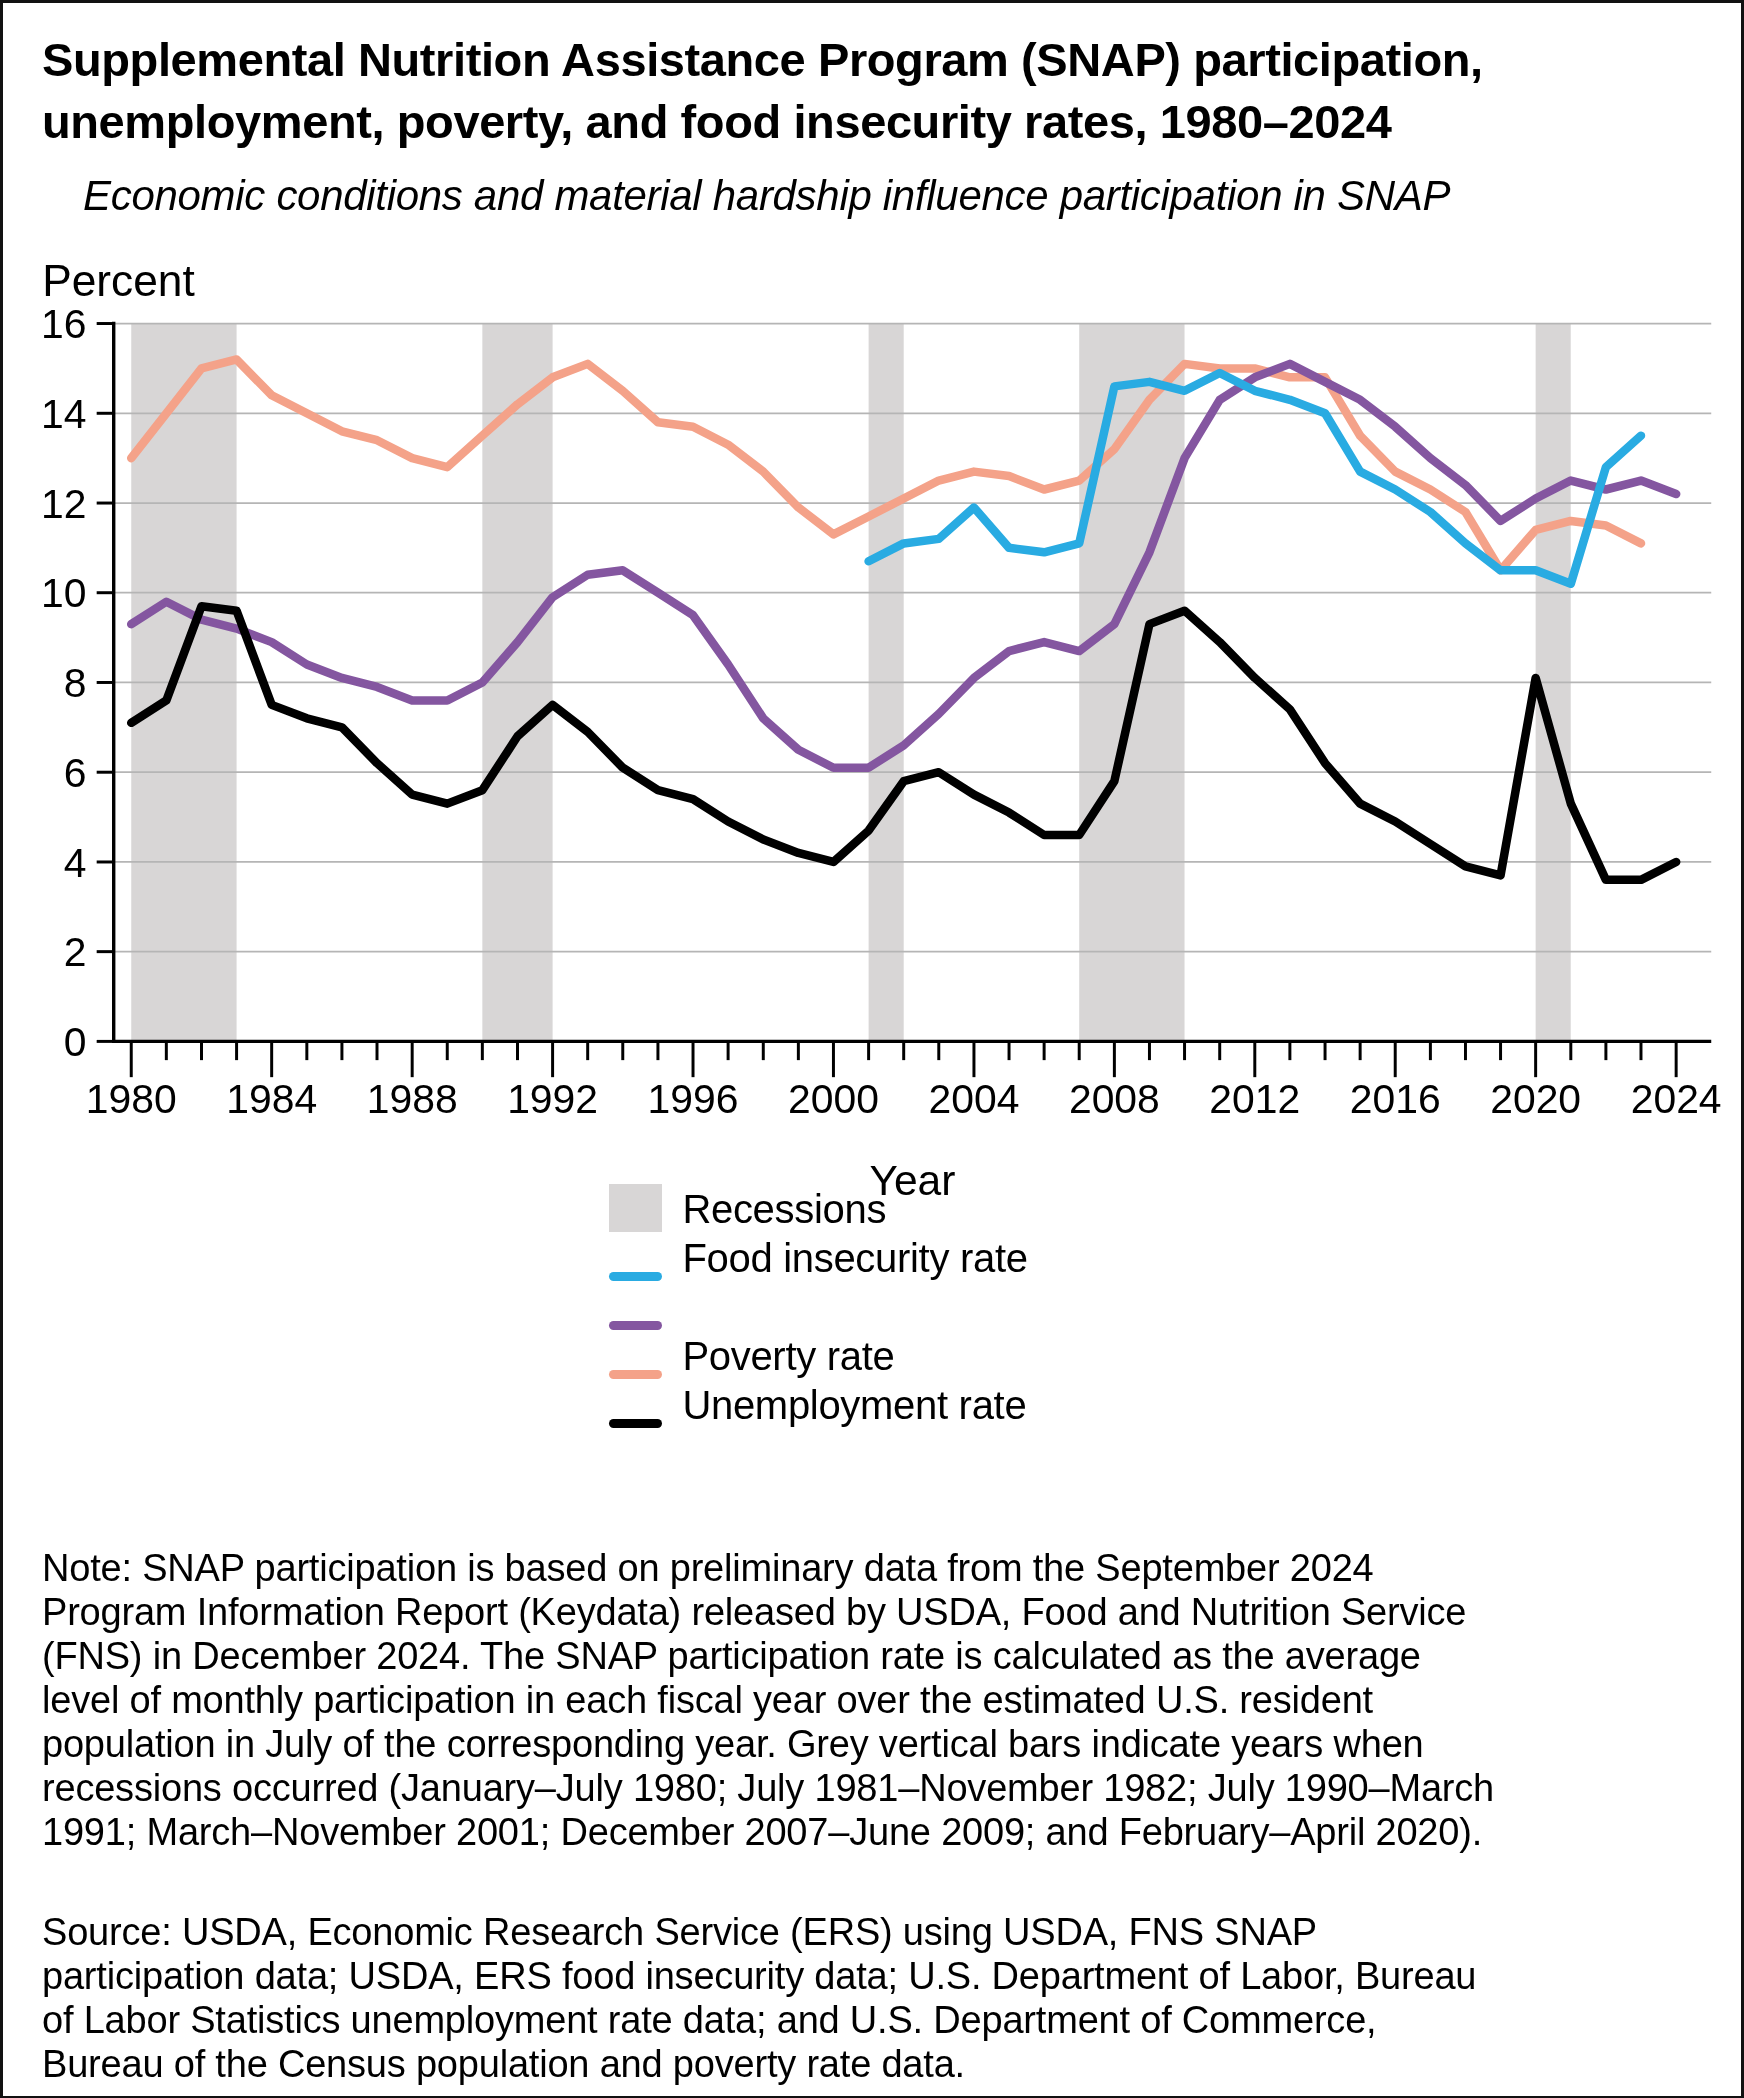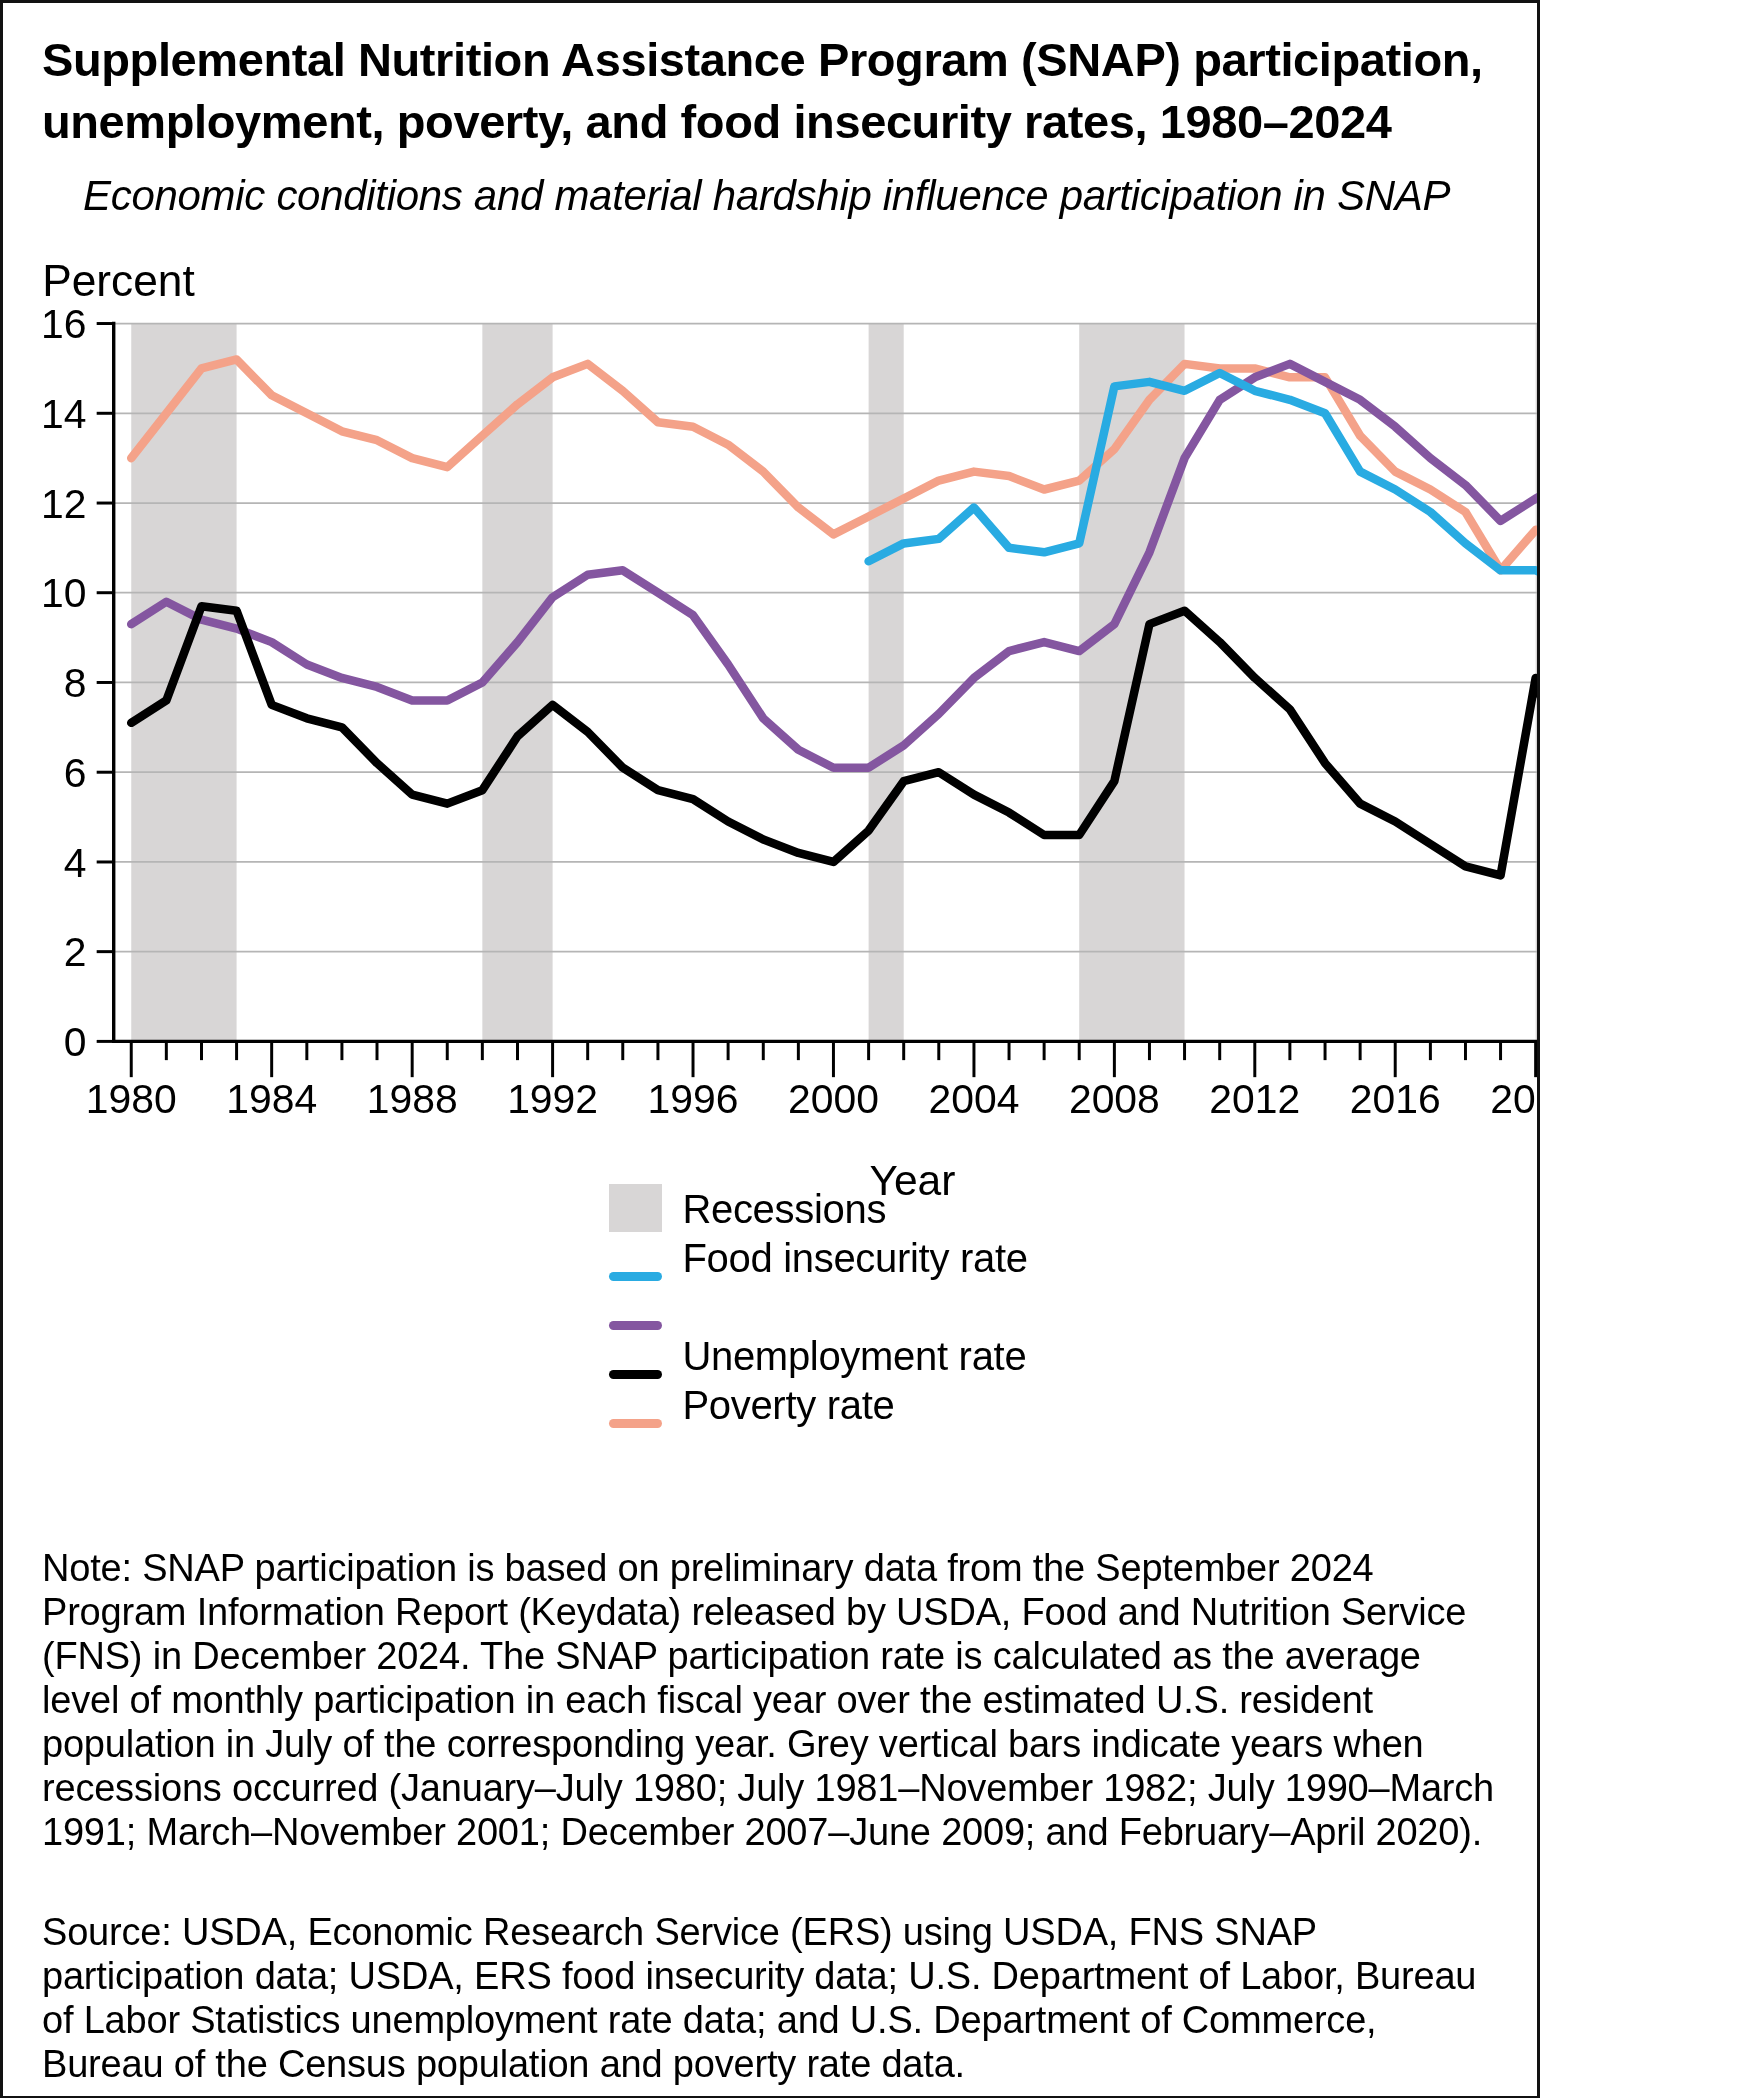--- a/index.html
+++ b/index.html
@@ -1,17 +1,17 @@
 <!DOCTYPE html>
 <html style="font-size:13.6px"><head>
 <meta charset="utf-8">
 <style>
   html,body{margin:0;padding:0;background:#ffffff;}
   .page{
-    position:relative;width:1540px;height:2099px;background:#ffffff;
+    position:relative;width:1744px;height:2099px;background:#ffffff;
     border:3.4px solid #111111;box-sizing:border-box;overflow:hidden;
     font-family:"Liberation Sans","DejaVu Sans",sans-serif;color:#000;
   }
   .title{
     position:absolute;left:39px;top:25.6px;width:1670px;
     font-size:47px;font-weight:bold;line-height:62px;letter-spacing:-0.4px;
   }
   .subtitle{
     position:absolute;left:39px;top:167px;width:1670px;
     font-size:42px;font-style:italic;line-height:51px;letter-spacing:-0.3px;margin-left:41px;
@@ -140,24 +140,24 @@
         <span class="legend-label">Recessions</span>
       </div>
       <div class="legend-row">
         <span class="swatch-line" style="background: rgb(41, 171, 226);"></span>
         <span class="legend-label">Food insecurity rate</span>
       </div>
       <div class="legend-row">
         <span class="swatch-line" style="background: rgb(132, 86, 160);"></span>
       </div>
       <div class="legend-row">
+        <span class="swatch-line" style="background: rgb(244, 162, 137);"></span>
+        <span class="legend-label">Poverty rate</span>
+      </div>
+      <div class="legend-row">
         <span class="swatch-line" style="background: rgb(0, 0, 0);"></span>
         <span class="legend-label">Unemployment rate</span>
-      </div>
-      <div class="legend-row">
-        <span class="swatch-line" style="background: rgb(244, 162, 137);"></span>
-        <span class="legend-label">Poverty rate</span>
       </div>
     </div>
   <div id="note" class="note">Note: SNAP participation is based on preliminary data from the September 2024<br>Program Information Report (Keydata) released by USDA, Food and Nutrition Service<br>(FNS) in December 2024. The SNAP participation rate is calculated as the average<br>level of monthly participation in each fiscal year over the estimated U.S. resident<br>population in July of the corresponding year. Grey vertical bars indicate years when<br>recessions occurred (January–July 1980; July 1981–November 1982; July 1990–March<br>1991; March–November 2001; December 2007–June 2009; and February–April 2020).</div>
   <div id="source" class="note">Source: USDA, Economic Research Service (ERS) using USDA, FNS SNAP<br>participation data; USDA, ERS food insecurity data; U.S. Department of Labor, Bureau<br>of Labor Statistics unemployment rate data; and U.S. Department of Commerce,<br>Bureau of the Census population and poverty rate data.</div>
 </div>
 
 
 </body></html>

